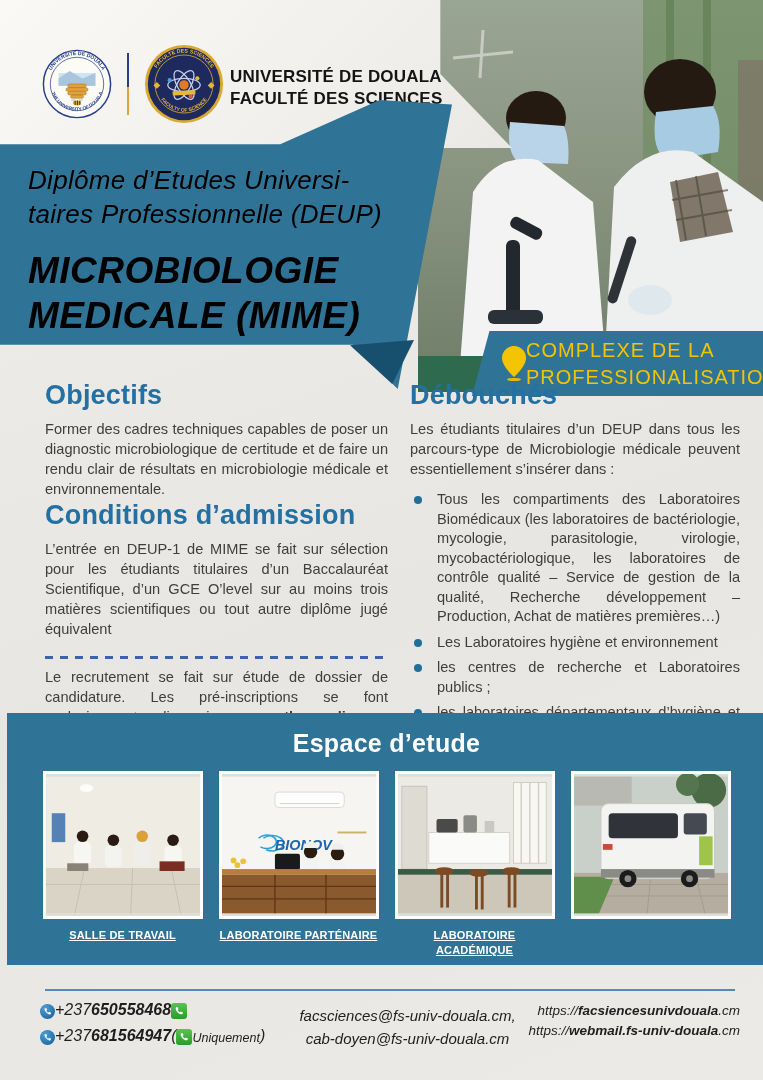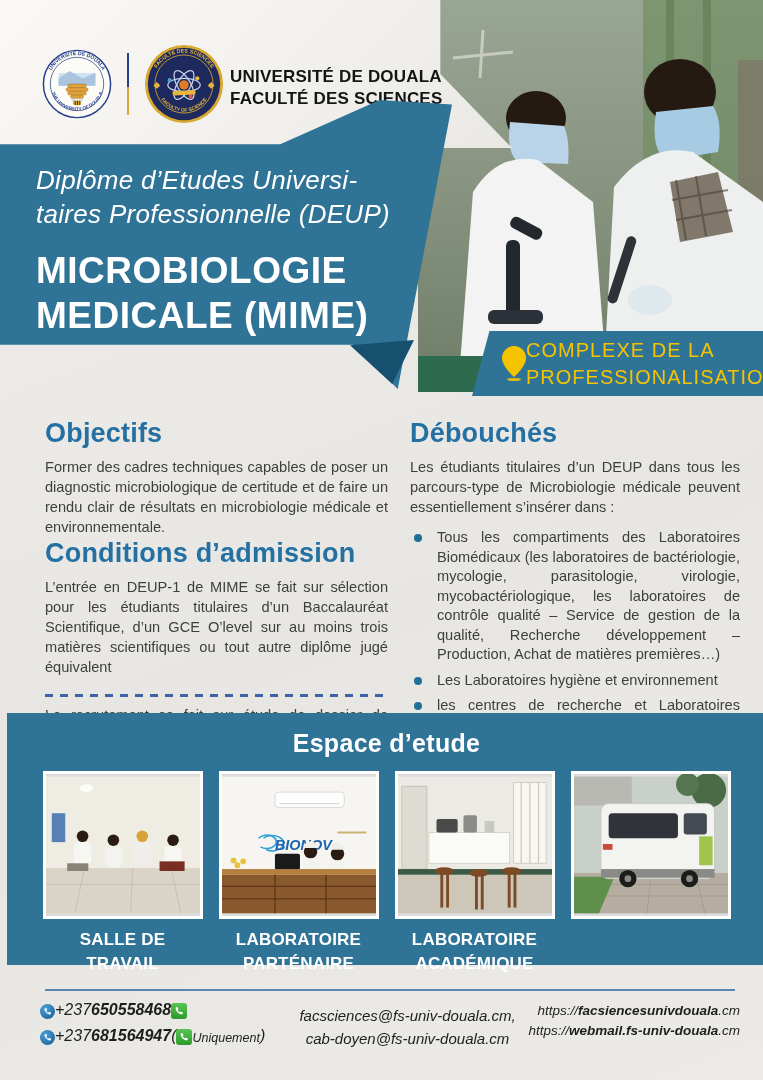--- a/index.html
+++ b/index.html
@@ -16,36 +16,36 @@
     background:linear-gradient(135deg,#faf9f6 0%,#efeeea 70%,#e9e8e4 100%);
     clip-path:polygon(0 0,86% 0,86% 50%,100% 100%,0 100%);}
   .logos-row{position:absolute;left:42px;top:44px;display:flex;align-items:center;gap:15px;}
   .logo-divider{width:2px;height:62px;background:linear-gradient(#27408e 55%,#e2a23b 55%);}
   .org-title{position:absolute;left:230px;top:66px;font-size:17px;font-weight:bold;
     color:#141414;line-height:1.32;letter-spacing:.2px;}
 
   
   .title-banner{position:absolute;left:0;top:100px;width:452px;height:295px;background:#2F7396;
     clip-path:polygon(0 15%,62% 15%,84% 0,100% 1.5%,88% 98%,78% 83%,0 83%);}
-  .banner-inner{padding:64px 0 0 36px;color:#ffffff;}
+  .banner-inner{padding:64px 0 0 28px;color:#000000;}
   .degree-subtitle{font-size:26px;font-style:italic;line-height:1.3;letter-spacing:.3px;}
-  .program-title{margin-top:16px;font-size:37px;font-weight:bold;
+  .program-title{margin-top:16px;font-size:37px;font-weight:bold;font-style:italic;
     line-height:1.22;letter-spacing:.5px;}
   .banner-accent{position:absolute;left:350px;top:340px;width:64px;height:44px;background:#17506f;
     clip-path:polygon(0 12%,100% 0,66% 100%);}
 
   
   .location-badge{position:absolute;left:472px;top:331px;width:291px;height:65px;background:#2F7396;
     clip-path:polygon(6% 0,100% 0,100% 100%,0 100%);display:flex;align-items:center;}
   .badge-pin{margin-left:30px;flex:0 0 auto;}
   .badge-text{color:#F5C400;font-weight:normal;font-size:20px;
     line-height:1.35;letter-spacing:1px;}
 
   
-  .col{position:absolute;top:418px;}
+  .col{position:absolute;top:380px;}
   .col-left{left:45px;width:343px;}
   .col-right{left:410px;width:330px;}
   .sec-heading{margin:0;font-size:27px;font-weight:bold;color:#2470A2;letter-spacing:.2px;}
   .body-text{margin:9px 0 0;font-size:14.6px;color:#3e3e3e;text-align:justify;line-height:1.37;}
   .mt-big{}
   .dashes{margin-top:16px;height:3px;
     background:repeating-linear-gradient(90deg,#3c63a8 0 8px,transparent 8px 15px);}
   .bullet-list{list-style:none;margin:10px 0 0;padding:0;}
   .bullet-list li{position:relative;padding-left:27px;margin-top:6px;font-size:14.6px;
     color:#3e3e3e;text-align:justify;line-height:1.34;}
@@ -54,22 +54,22 @@
   .b{font-weight:bold;}
 
   
   .espace{position:absolute;left:7px;top:713px;width:759px;height:252px;background:#2F7396;}
   .espace-title{text-align:center;color:#fff;font-weight:bold;font-size:25px;
     margin-top:16px;letter-spacing:.3px;}
   .cards{display:flex;justify-content:center;gap:16px;margin-top:13px;}
   .card{width:160px;}
   .photo{height:142px;border:3px solid #fff;background:#ddd;overflow:hidden;}
   .photo svg{display:block;}
-  .caption{margin-top:9px;text-align:center;color:#fff;font-weight:bold;font-size:17px;
-    line-height:1.4;letter-spacing:.2px;}
+  .caption{margin-top:9px;text-align:center;color:#fff;font-weight:bold;font-size:11px;
+    line-height:1.4;letter-spacing:.2px;text-decoration:underline;}
 
   
   .footer-rule{position:absolute;left:45px;top:989px;width:690px;height:2px;background:#5b87b3;}
   .footer{position:absolute;left:40px;top:1001px;width:700px;display:flex;
     font-style:italic;color:#1e1e1e;}
   .f-phones{width:255px;font-size:16px;}
   .phone-row{display:flex;align-items:flex-end;gap:0;margin-bottom:8px;}
   .pnum{font-weight:bold;}
   .p-icon{display:inline-flex;width:15px;height:15px;border-radius:50%;
     background:radial-gradient(circle at 35% 30%,#4da0d8,#15588f);

